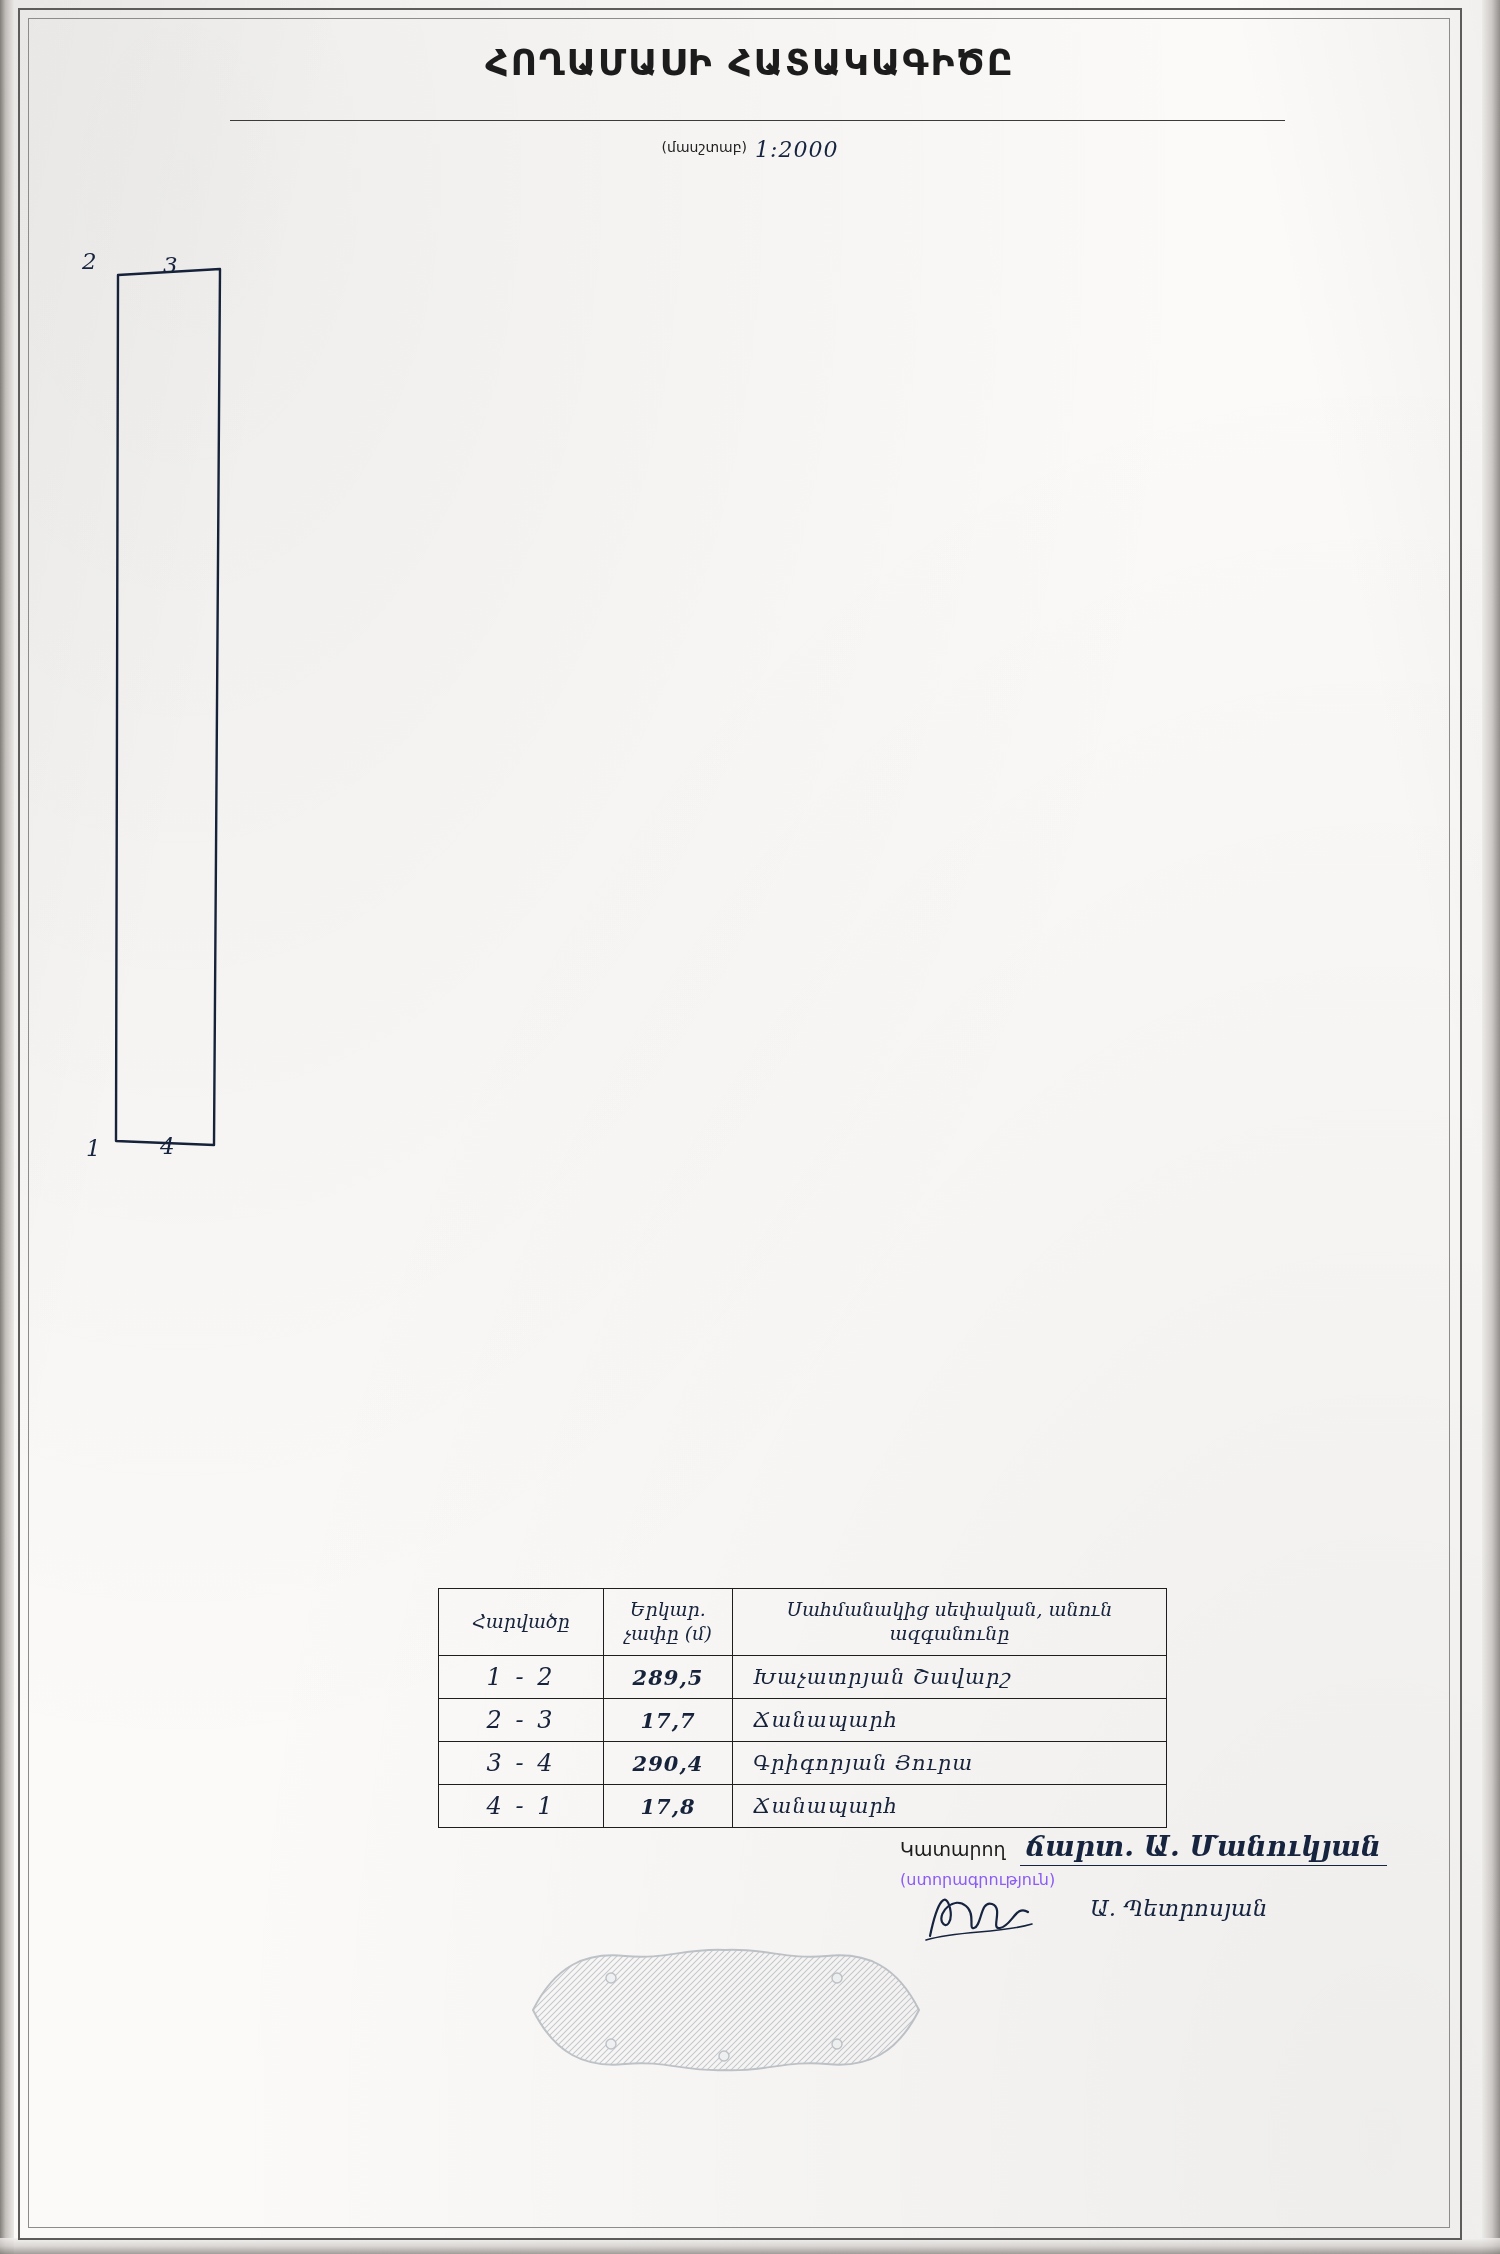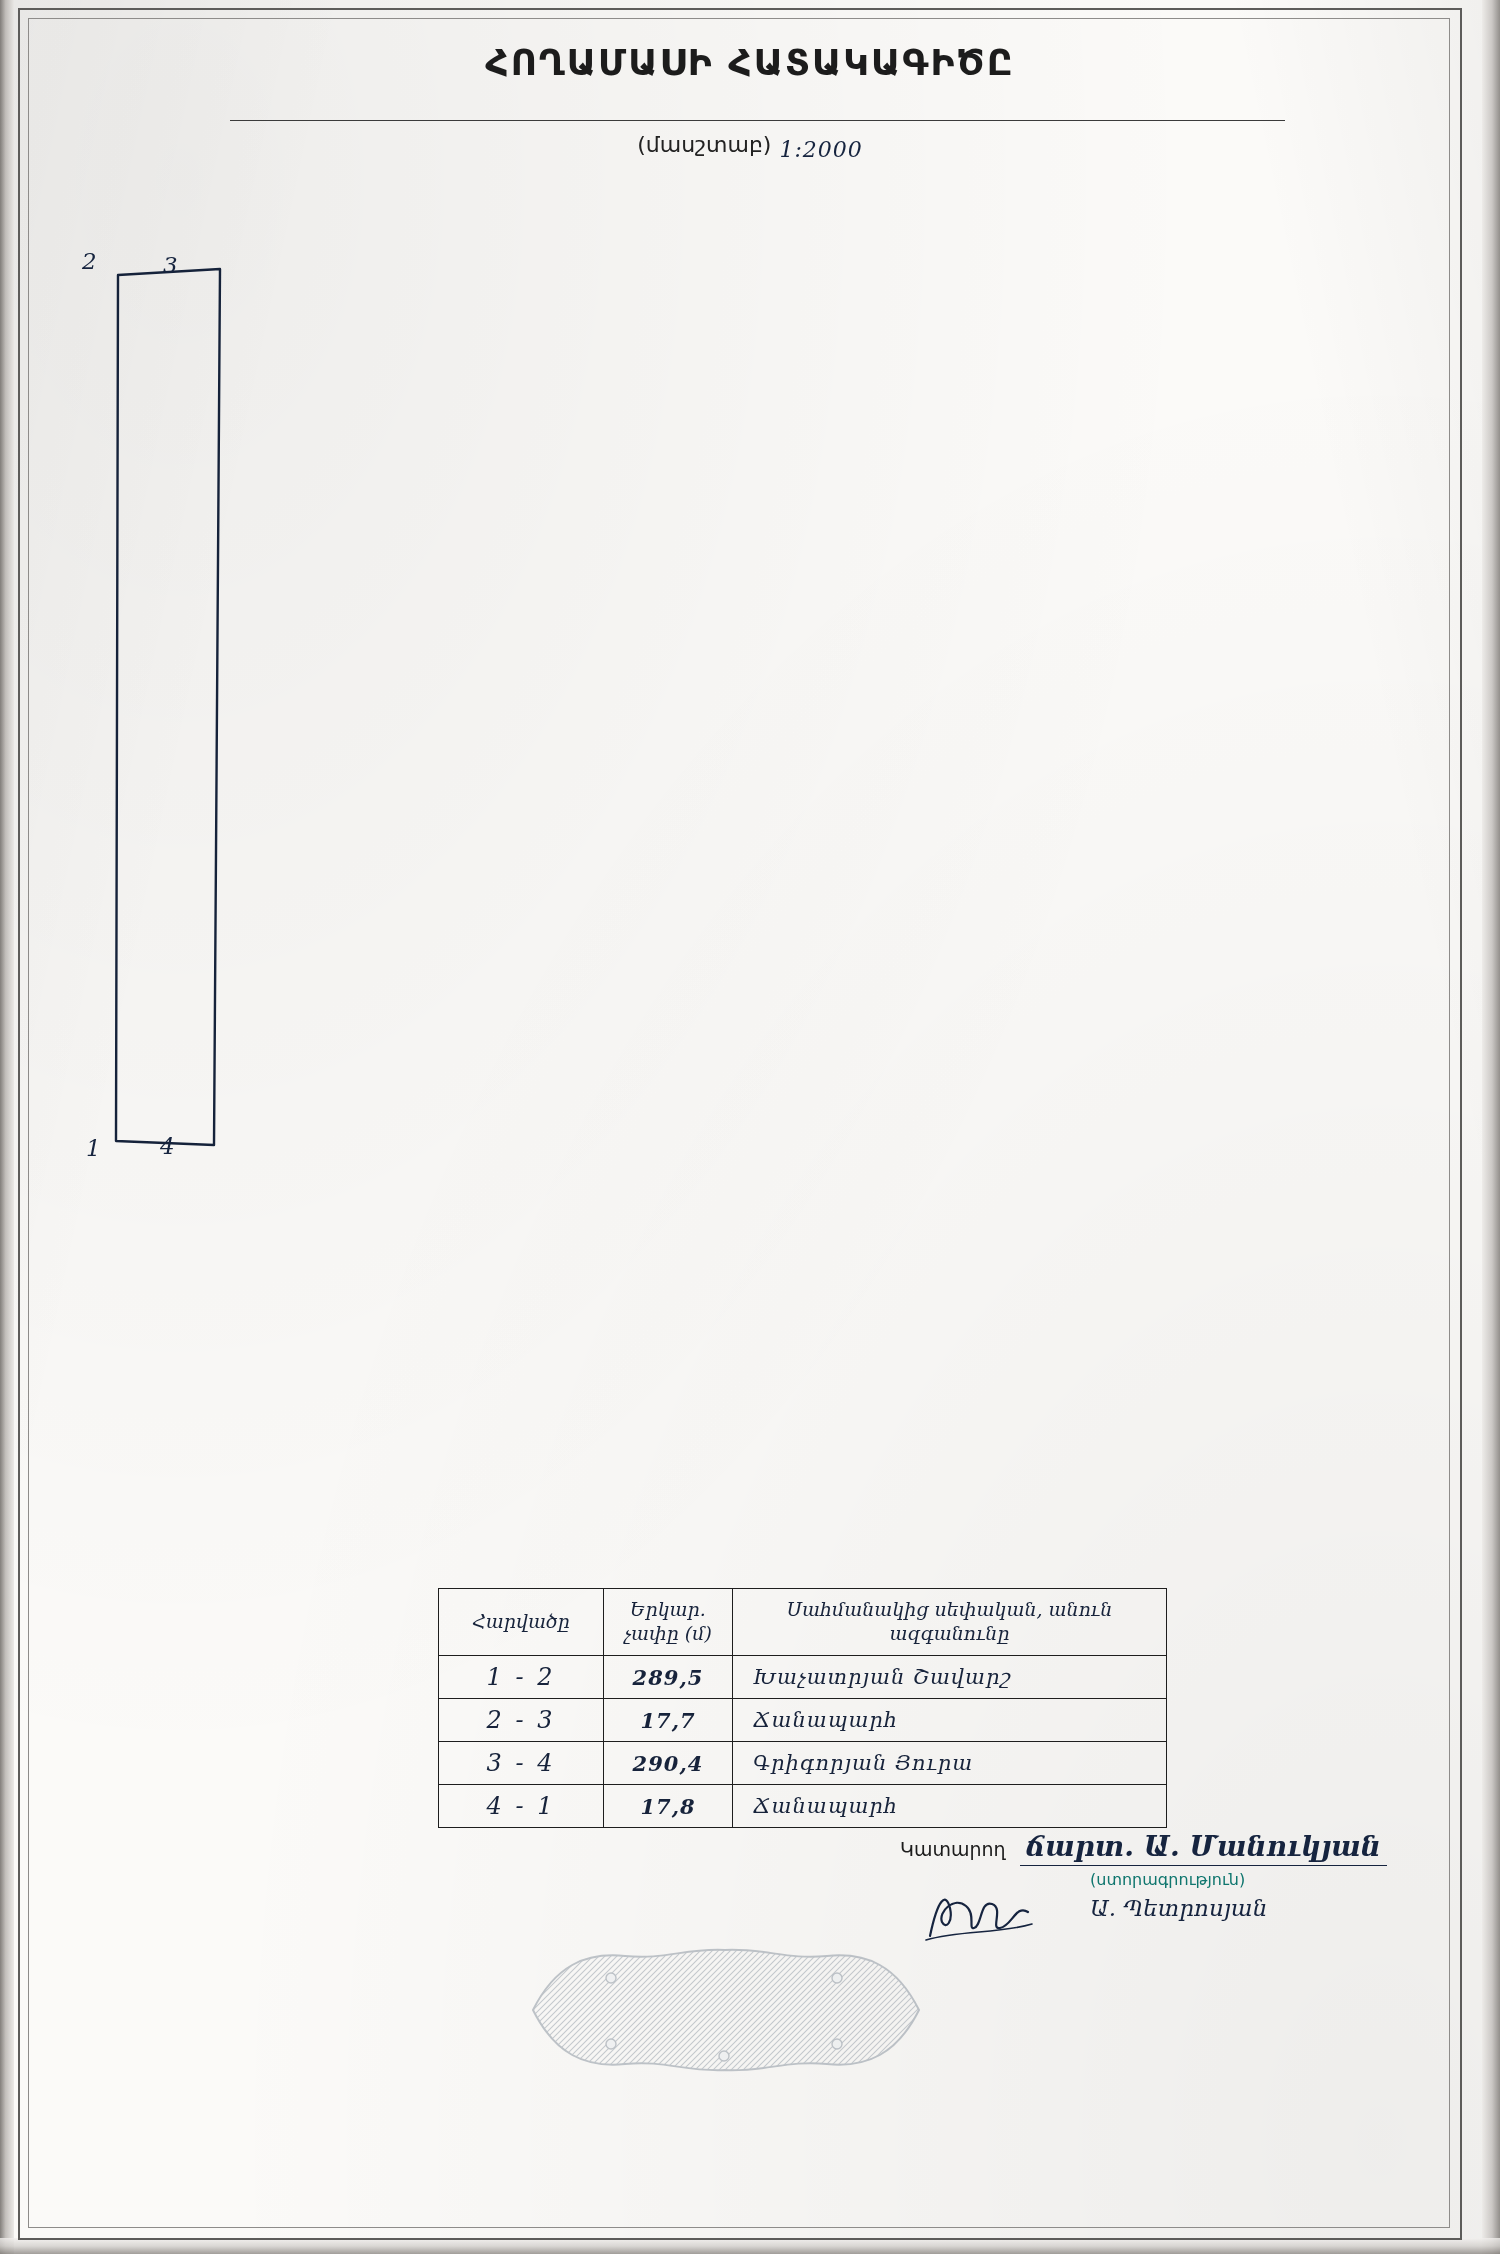--- a/index.html
+++ b/index.html
@@ -75,21 +75,21 @@
     width: 1055px;
     height: 0;
     border-top: 1.5px solid #3b3b3b;
   }
   .scale-row {
     position: absolute;
     left: 0; right: 0; top: 132px;
     text-align: center;
   }
   .scale-label {
-    font-size: 22px;
+    font-size: 14px;
     color: #222;
     font-family: "DejaVu Sans", sans-serif;
   }
   .scale-value {
     font-family: "DejaVu Serif", serif;
     font-style: italic;
     font-size: 22px;
     color: #16243f;
     letter-spacing: 1px;
     margin-left: 8px;
@@ -190,24 +190,23 @@
   .sig-name {
     font-family: "DejaVu Serif", serif;
     font-style: italic;
     font-size: 28px;
     font-weight: bold;
     color: #16243f;
     border-bottom: 1.5px solid #16243f;
     padding: 0 6px 2px 6px;
   }
   .sig-sub {
-    margin-left: 190px;
     margin-top: 4px;
     font-size: 16px;
-    color: #0f766e;
+    color: #8b5cf6;
   }
   .sig-name2 {
     margin-left: 190px;
     margin-top: 6px;
     font-family: "DejaVu Serif", serif;
     font-style: italic;
     font-size: 23px;
     color: #16243f;
   }
   .scribble {

